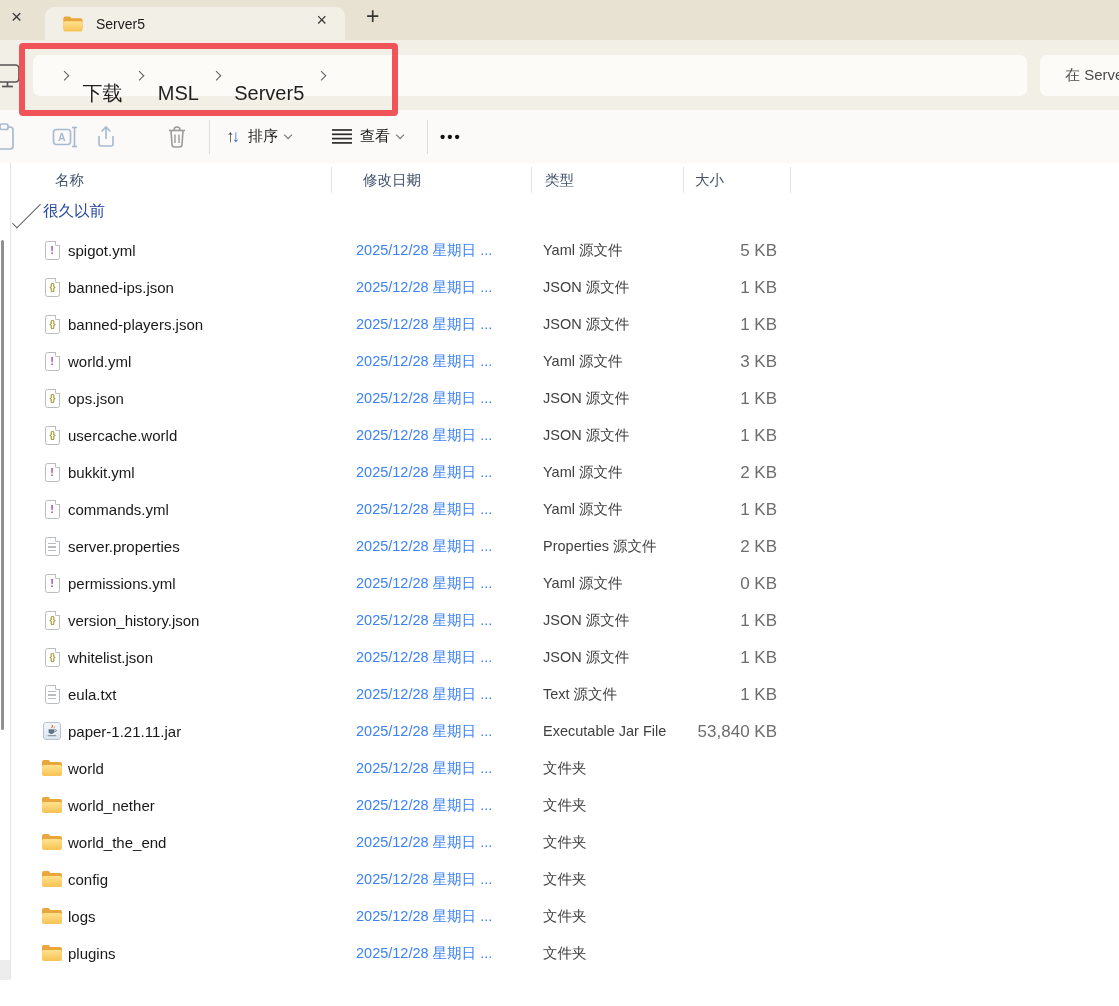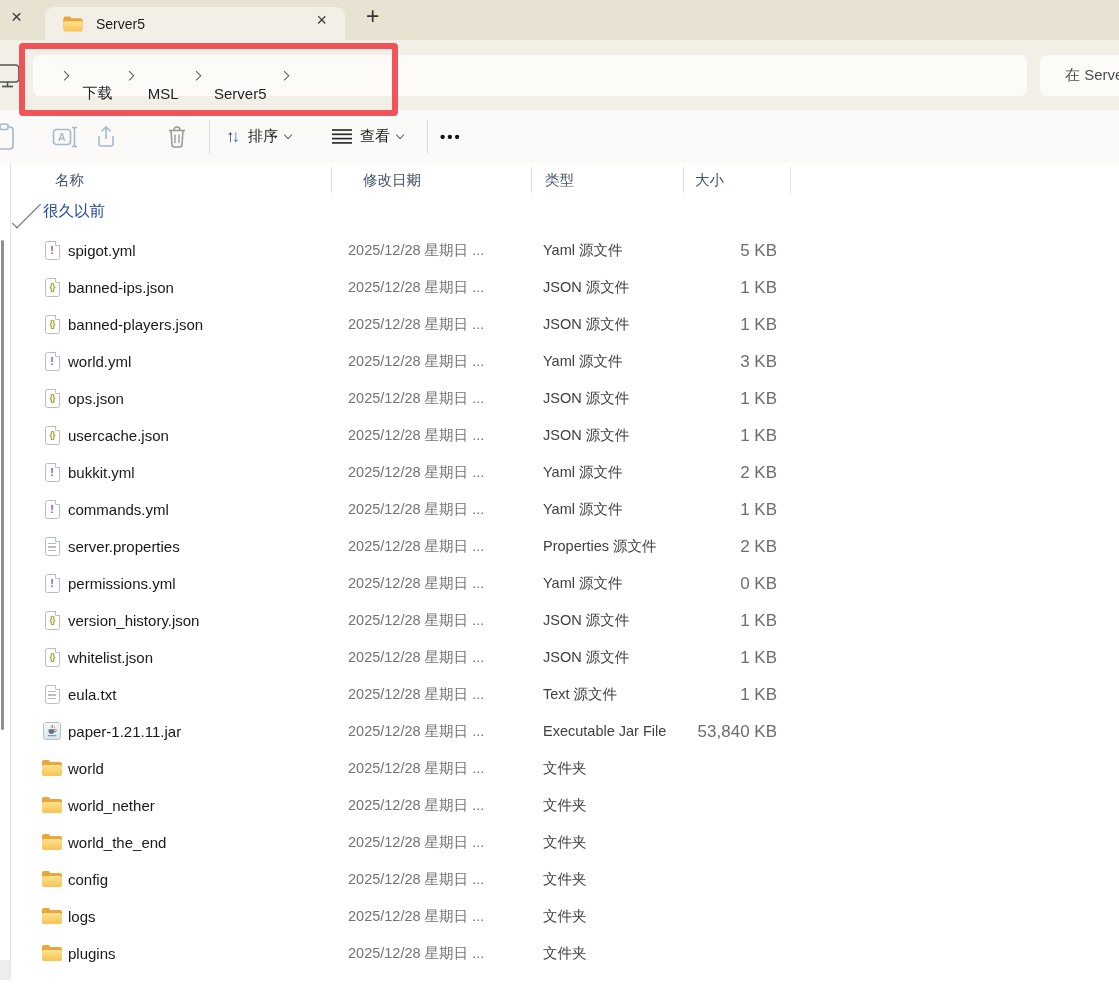--- a/index.html
+++ b/index.html
@@ -13,21 +13,21 @@
   .tab .ficon{margin-left:18px;transform:scale(.95);}
   .tab-label{margin-left:13px;font-size:14px;color:#1c1c1c;}
   .tab-close{position:absolute;right:18px;top:3px;font-size:18px;color:#3a3a3a;}
   .newtab{position:absolute;left:366px;top:3px;font-size:23px;color:#333;font-weight:300;}
 
   
   .addressrow{position:absolute;top:40px;left:0;width:1119px;height:70px;background:#f2efe6;}
   .monitor-icon{position:absolute;left:-6px;top:22px;}
   .addrfield{position:absolute;left:33px;top:15px;width:994px;height:41px;background:#fcfbf7;border-radius:7px;
        display:flex;align-items:center;padding-left:16px;box-sizing:border-box;}
-  .crumb{font-size:15px;color:#1f1f1f;padding:0 2px;margin-top:36px;}
+  .crumb{font-size:20px;color:#1f1f1f;padding:0 2px;margin-top:36px;}
   .chev{display:inline-block;border:solid #5c5c5c;border-width:0 1.4px 1.4px 0;padding:3.2px;
        transform:rotate(-45deg);margin:0 12px;}
   .searchfield{position:absolute;left:1040px;top:15px;width:95px;height:41px;background:#fcfbf7;border-radius:7px;
        display:flex;align-items:center;padding-left:25px;box-sizing:border-box;font-size:15px;color:#4c4c4c;overflow:hidden;white-space:nowrap;}
 
   
   .toolbar{position:absolute;top:110px;left:0;width:1119px;height:53px;background:#fbfaf8;border-bottom:1px solid #e3e3e3;}
   .tbtn{position:absolute;top:0;height:53px;display:flex;align-items:center;}
   .tsep{position:absolute;top:10px;width:1px;height:34px;background:#dcdcdc;}
   .tlabel{font-size:15px;color:#1b1b1b;margin:0 7px 0 8px;}
@@ -50,21 +50,21 @@
 
   .group-row{position:absolute;top:38px;left:0;height:30px;width:1119px;display:flex;}
   .group-chev{display:inline-block;border:solid #5f6368;border-width:0 1.4px 1.4px 0;padding:3px;
       transform:rotate(45deg);margin-left:23px;margin-top:-4px;}
   .group-label{margin-left:13px;font-size:15.5px;color:#24479f;font-weight:500;}
 
   .rows{position:absolute;top:69px;left:0;width:1119px;}
   .file-row{position:relative;height:37px;}
   .c-icon{position:absolute;left:42px;top:8px;width:20px;height:20px;display:flex;align-items:center;justify-content:center;}
   .c-name{position:absolute;left:68px;top:0;height:37px;line-height:37px;font-size:15px;color:#191919;white-space:nowrap;}
-  .c-date{position:absolute;left:348px;top:0;height:37px;line-height:37px;font-size:14.5px;color:#737373;white-space:nowrap;}
+  .c-date{position:absolute;left:356px;top:0;height:37px;line-height:37px;font-size:14.5px;color:#3b82f6;white-space:nowrap;}
   .c-type{position:absolute;left:543px;top:0;height:37px;line-height:37px;font-size:14.5px;color:#404040;white-space:nowrap;}
   .c-size{position:absolute;left:683px;top:0;width:94px;height:37px;line-height:37px;font-size:17px;color:#6d6d6d;text-align:right;}
 
   
   .doc-icon{position:relative;width:15px;height:19px;border:1.3px solid #b9bdc2;border-radius:2.5px;background:#fff;display:inline-block;box-sizing:border-box;}
   .doc-icon .fold{position:absolute;top:-1px;right:-1px;width:4px;height:4px;background:#fff;border-left:1.3px solid #b9bdc2;border-bottom:1.3px solid #b9bdc2;border-bottom-left-radius:2px;}
   .doc-icon b{position:absolute;inset:0;display:flex;align-items:center;justify-content:center;font-weight:700;}
   .g-yaml{font-size:11px;color:#a24fb8;}
   .g-json{font-size:9px;color:#a3a135;letter-spacing:-1px;}
   .g-lines{position:absolute;left:2px;top:5px;width:8px;height:8px;
@@ -254,21 +254,21 @@
         <span class="c-type">JSON 源文件</span>
         <span class="c-size">1 KB</span>
       </div>
       <div class="file-row">
         <span class="c-icon">
           <span class="doc-icon">
             <span class="fold"></span>
             <b class="g-json">{}</b>
           </span>
         </span>
-        <span class="c-name">usercache.json</span>
+        <span class="c-name">usercache.world</span>
         <span class="c-date">2025/12/28 星期日 ...</span>
         <span class="c-type">JSON 源文件</span>
         <span class="c-size">1 KB</span>
       </div>
       <div class="file-row">
         <span class="c-icon">
           <span class="doc-icon">
             <span class="fold"></span>
             <b class="g-yaml">!</b>
           </span>

